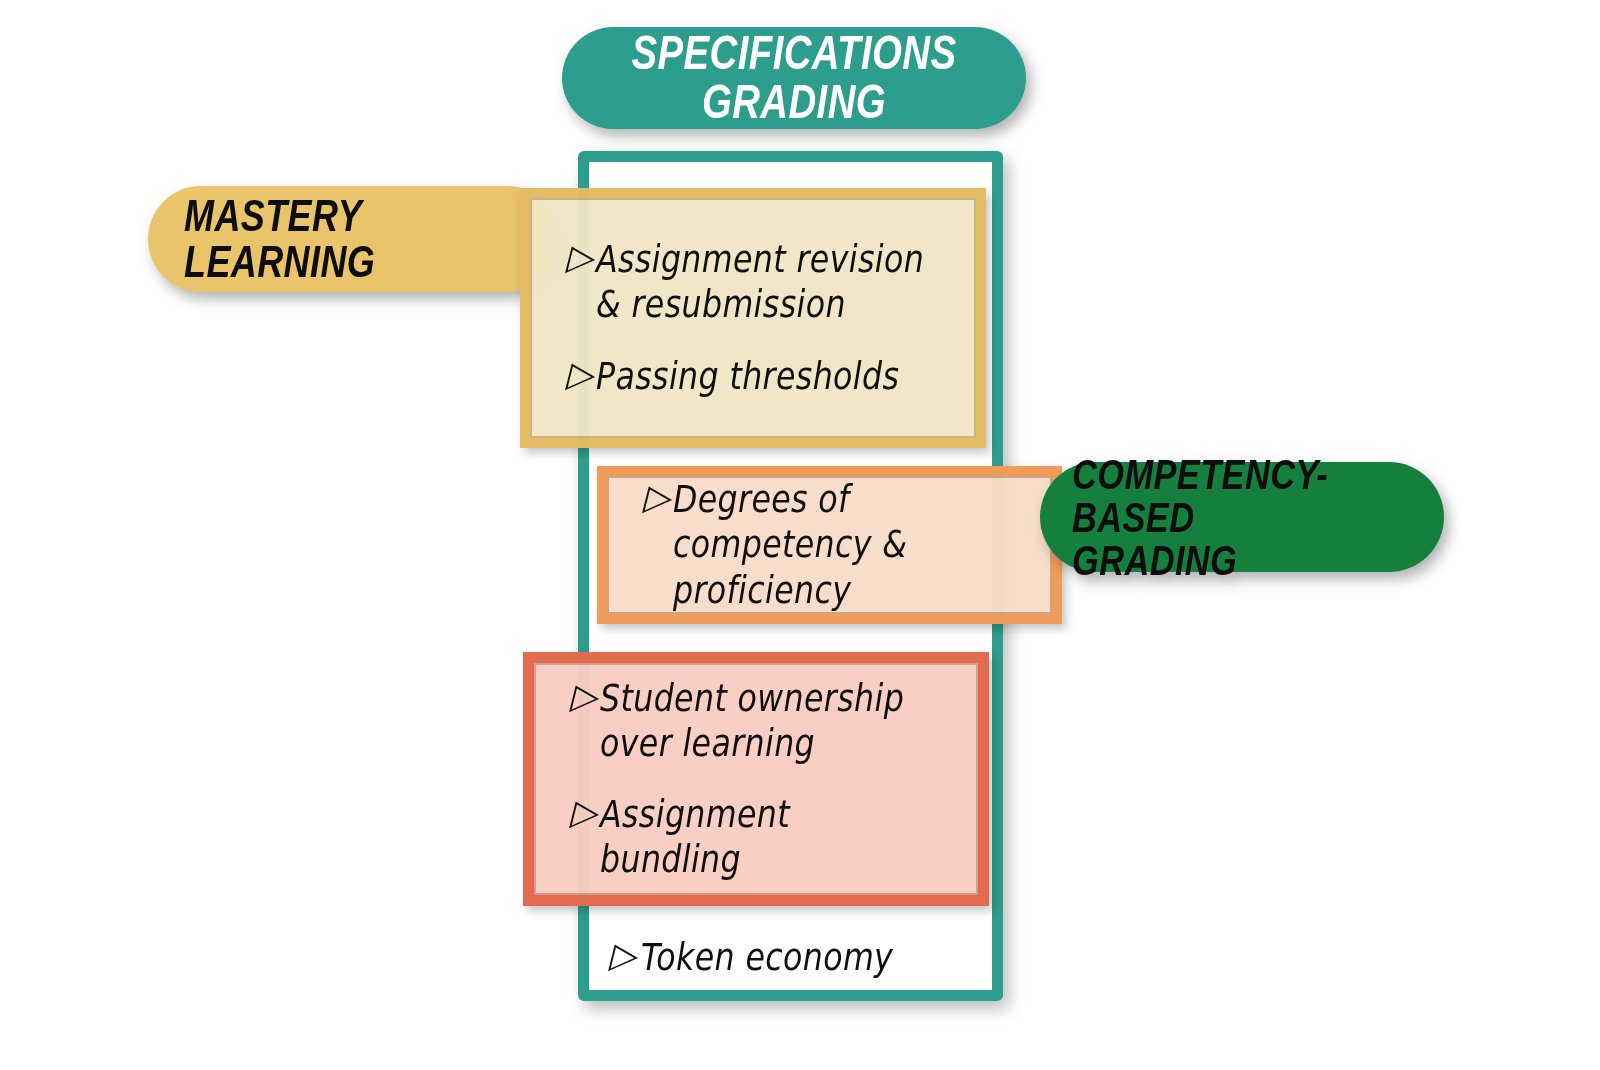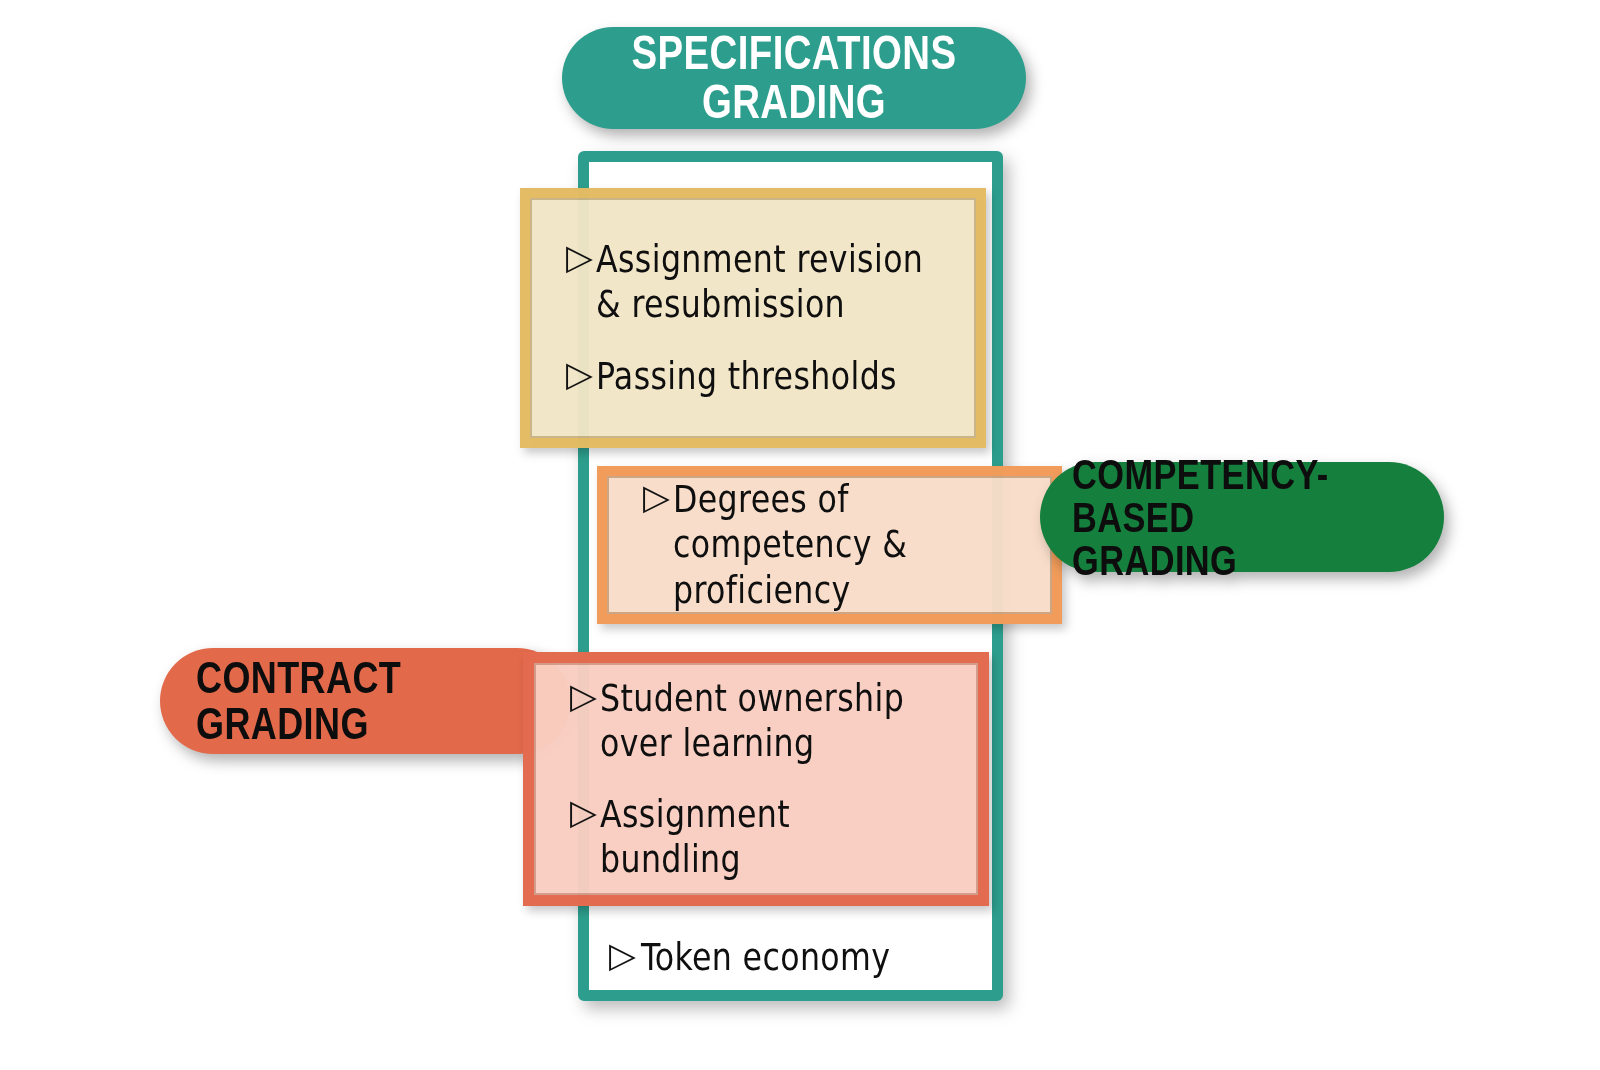--- a/index.html
+++ b/index.html
@@ -10,20 +10,21 @@
   }
   body {
     font-family: "Liberation Sans", sans-serif;
   }
   #stage {
     position: relative;
     width: 1600px;
     height: 1070px;
     background: #ffffff;
     overflow: hidden;
+    font-style: italic;
   }
 
   
   .pill {
     position: absolute;
     display: flex;
     align-items: center;
     box-sizing: border-box;
     border-radius: 70px;
     filter: drop-shadow(5px 7px 7px rgba(0,0,0,0.30));
@@ -210,20 +211,23 @@
 <body>
 
 <div id="stage">
 
   <div id="spec-box"></div>
 
   <div class="pill" id="title-pill">
     <span class="pill-label">SPECIFICATIONS GRADING</span>
   </div>
 
+  <div class="pill" id="mastery-pill">
+    <span class="pill-label">MASTERY LEARNING</span>
+  </div>
 
   <div class="panel" id="mastery-panel">
     <div class="panel-inner">
       <div class="bullet-row">
         <span class="bullet-marker">▷</span>
         <span class="bullet-text">Assignment revision &amp; resubmission</span>
       </div>
       <div class="bullet-row">
         <span class="bullet-marker">▷</span>
         <span class="bullet-text">Passing thresholds</span>
@@ -238,23 +242,20 @@
         <span class="bullet-text">Degrees of competency &amp; proficiency</span>
       </div>
     </div>
   </div>
 
   <div class="pill" id="competency-pill">
     <span class="pill-label">COMPETENCY-BASED
 GRADING</span>
   </div>
 
-  <div class="pill" id="contract-pill">
-    <span class="pill-label">CONTRACT GRADING</span>
-  </div>
 
   <div class="panel" id="contract-panel">
     <div class="panel-inner">
       <div class="bullet-row">
         <span class="bullet-marker">▷</span>
         <span class="bullet-text">Student ownership over learning</span>
       </div>
       <div class="bullet-row">
         <span class="bullet-marker">▷</span>
         <span class="bullet-text">Assignment bundling</span>

